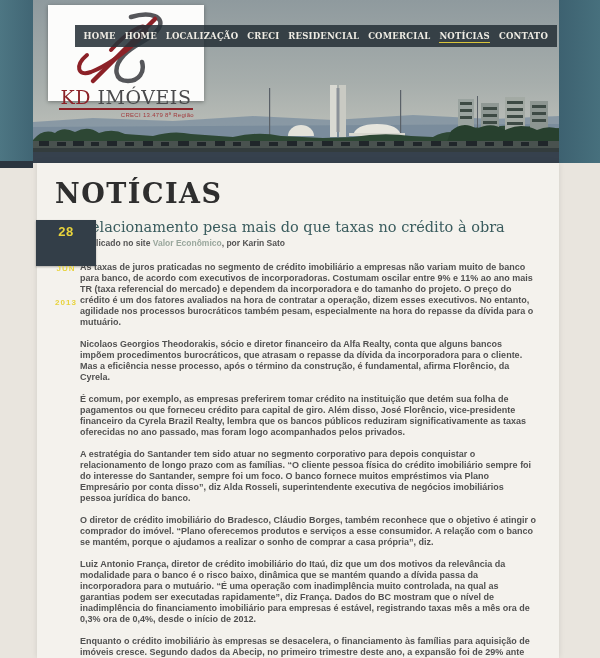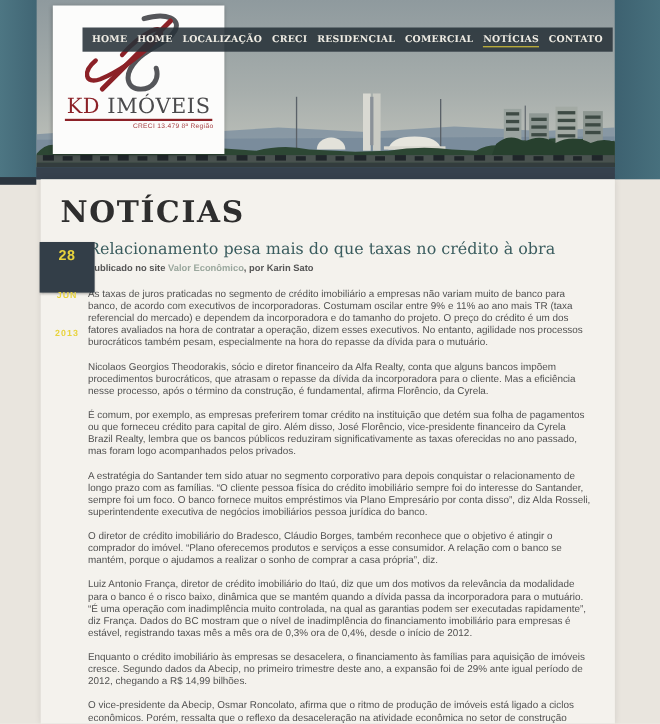--- a/index.html
+++ b/index.html
@@ -20,21 +20,21 @@
   .photo-base{
     position:absolute;left:33px;top:152px;width:526px;height:11px;
     background:var(--header_strip,#36414d);
   }
   .header-left-shadow{
     position:absolute;left:0;top:161px;width:33px;height:7px;
     background:#2b353f;
   }
   
   .logo-box{
-    position:absolute;left:48px;top:5px;width:156px;height:135px;
+    position:absolute;left:48px;top:5px;width:156px;height:96px;
     background:#fcfcfb;box-shadow:0 1px 4px rgba(0,0,0,.35);
     z-index:3;text-align:center;
   }
   .logo-box svg{display:block;margin:6px auto 0;}
   .brand-line{
     font-family:"DejaVu Serif",serif;font-size:19px;letter-spacing:.5px;
     line-height:20px;white-space:nowrap;
     border-bottom:2px solid var(--logo_red,#8c2127);
     display:inline-block;padding:0 2px 1px;
   }
@@ -63,37 +63,37 @@
     background:var(--content_bg,#f4f2ed);
     box-shadow:0 0 6px rgba(0,0,0,.10);
   }
   .page-heading{
     margin:15px 0 0 18px;
     font-family:"DejaVu Serif",serif;font-weight:bold;
     font-size:27px;letter-spacing:1.5px;color:var(--heading_text,#2e2e2e);
   }
   .article{position:relative;margin-top:9px;}
   .date-badge{
-    position:absolute;left:-1px;top:2px;width:50px;height:46px;
+    position:absolute;left:-1px;top:2px;width:60px;height:46px;
     background:var(--badge_bg,#333e48);box-shadow:0 1px 2px rgba(0,0,0,.3);
     color:var(--badge_text,#e8d33c);text-align:center;
     font-family:"Liberation Sans",sans-serif;
   }
   .date-day{display:block;font-size:13px;font-weight:bold;line-height:14px;margin-top:5px;letter-spacing:.5px;}
   .date-month,.date-year{display:block;font-size:8px;font-weight:bold;line-height:9px;letter-spacing:1px;margin-top:25px;}
   .article-inner{margin-left:43px;width:460px;}
   .article-title{
     margin:0;font-family:"DejaVu Serif",serif;font-weight:normal;
     font-size:14.5px;line-height:18px;color:var(--title_teal,#3a5c5e);
   }
   .byline{margin:2px 0 0;font-size:8.5px;font-weight:bold;color:#555;}
   .byline a{color:var(--link_gray_green,#9aa79d);text-decoration:none;cursor:pointer;}
   .paragraphs{margin-top:14px;width:457px;}
   .paragraphs p{
-    margin:0 0 11px;font-size:9px;line-height:11px;color:var(--body_text,#515151);
+    margin:0 0 11px;font-size:9px;line-height:11px;color:var(--body_text,#515151);font-weight:bold;
   }
 </style>
 </head>
 <body>
 
 <div class="header">
 
   <div class="photo">
 
     <svg width="526" height="152" viewBox="0 0 526 152" preserveAspectRatio="none">

